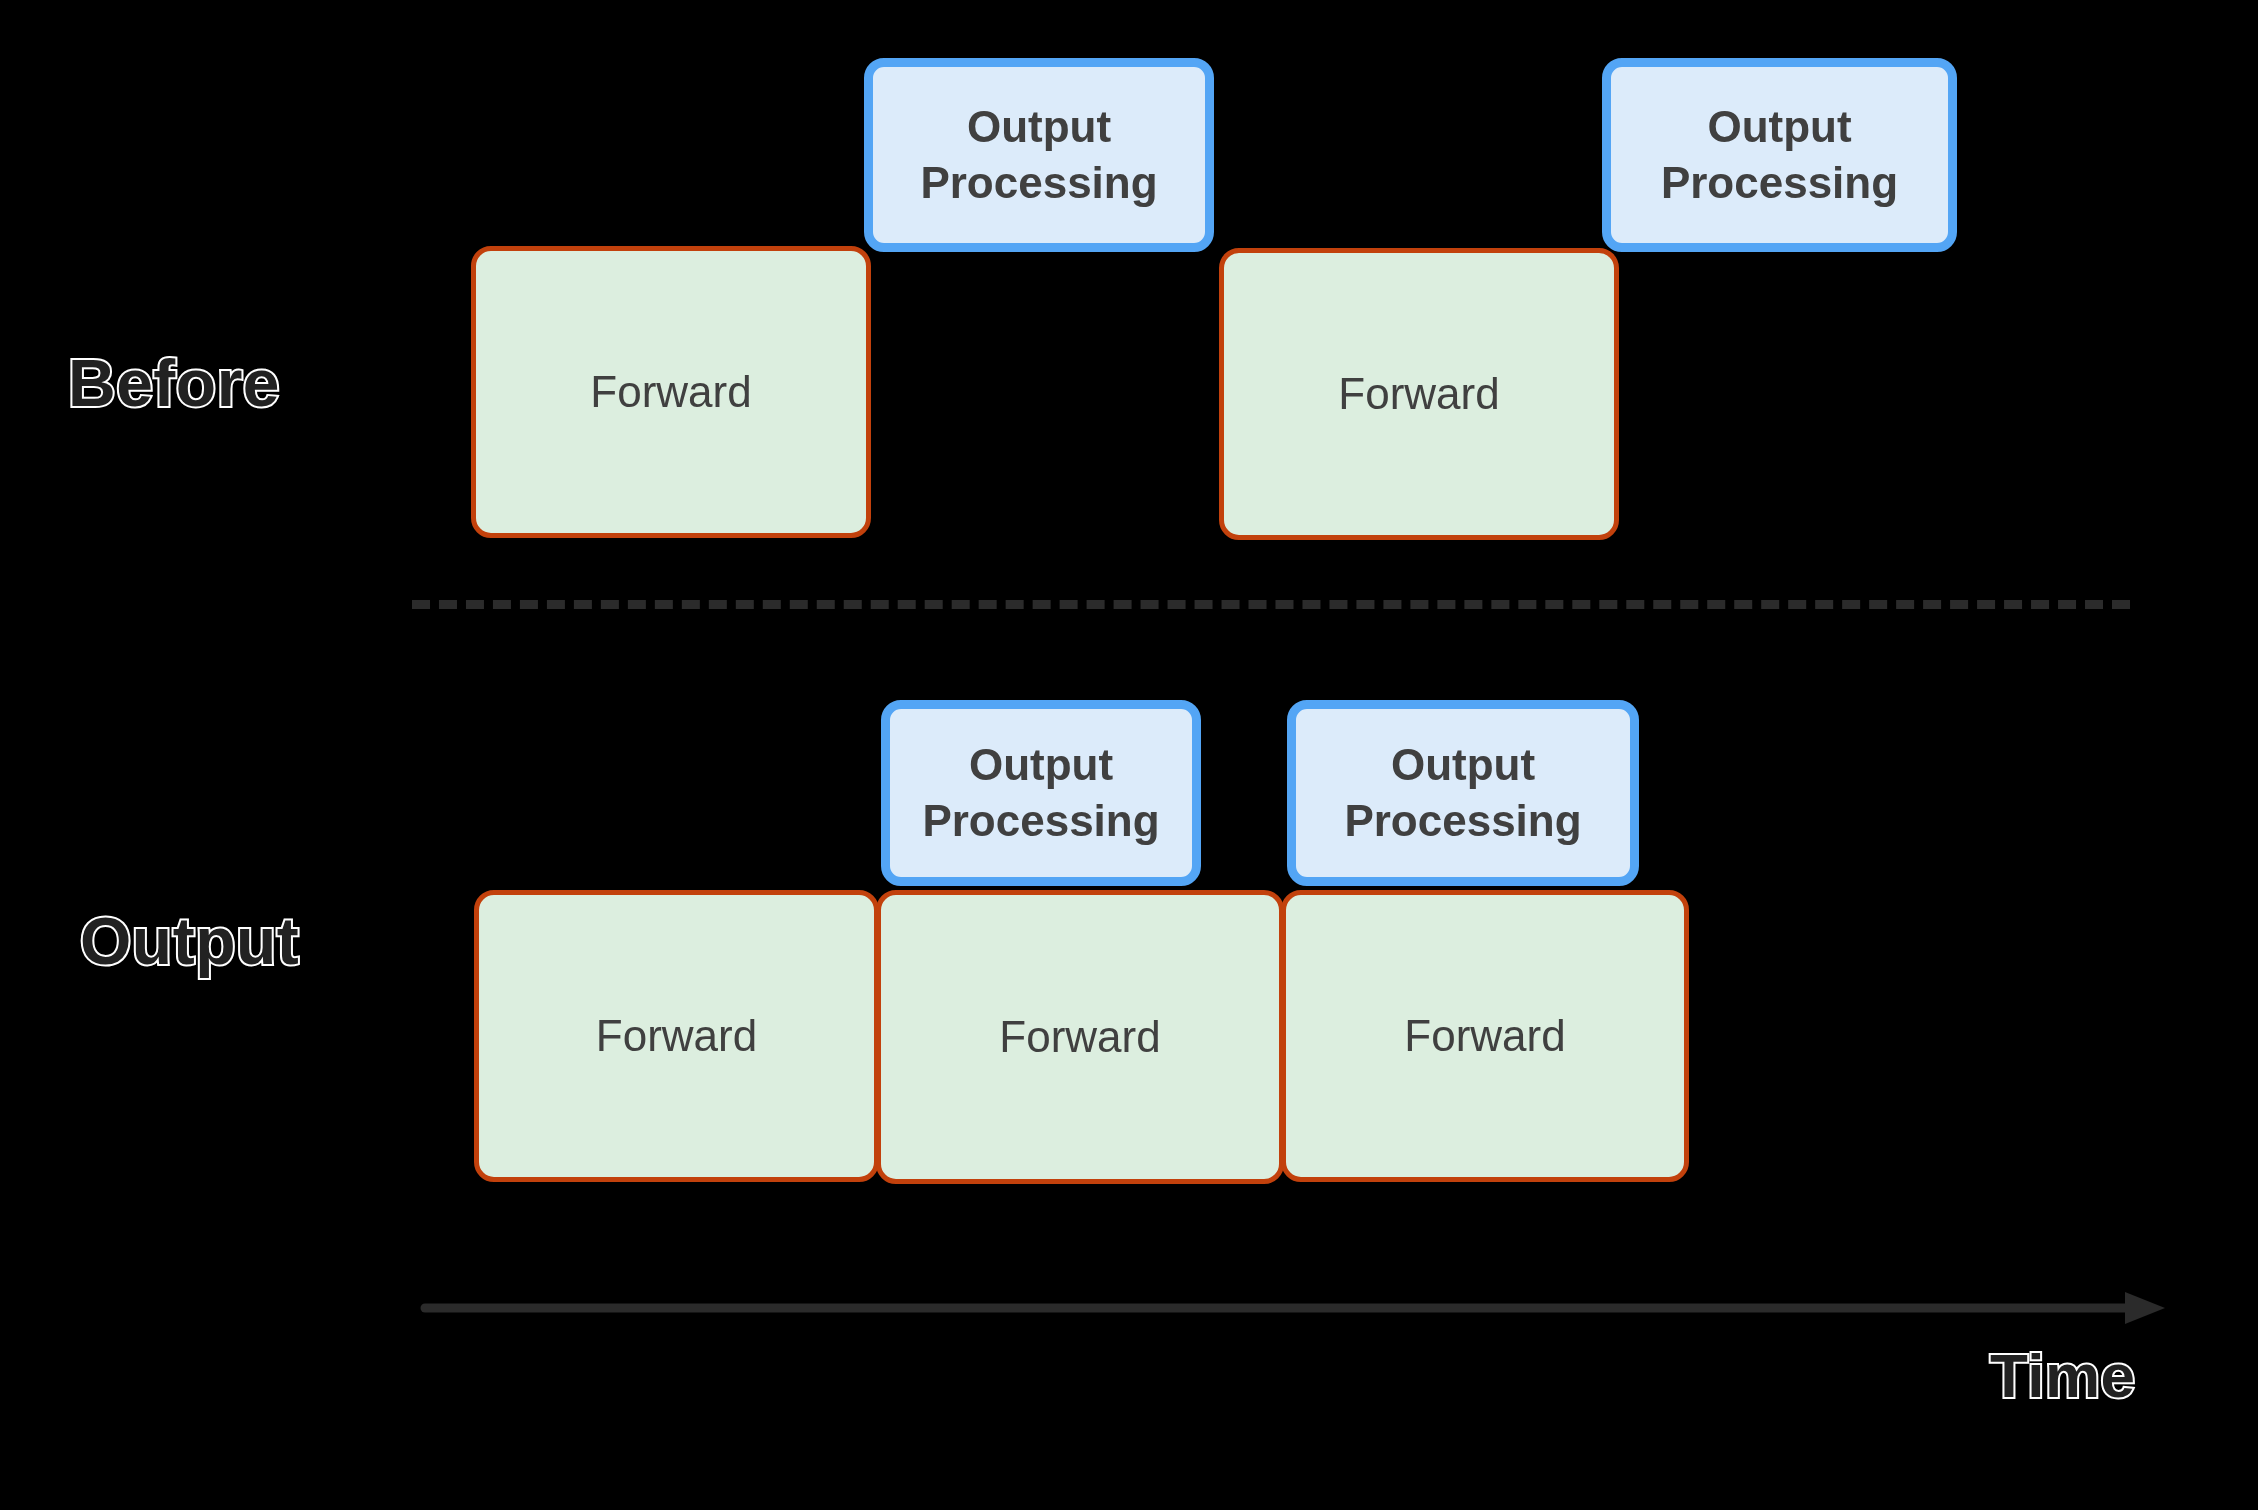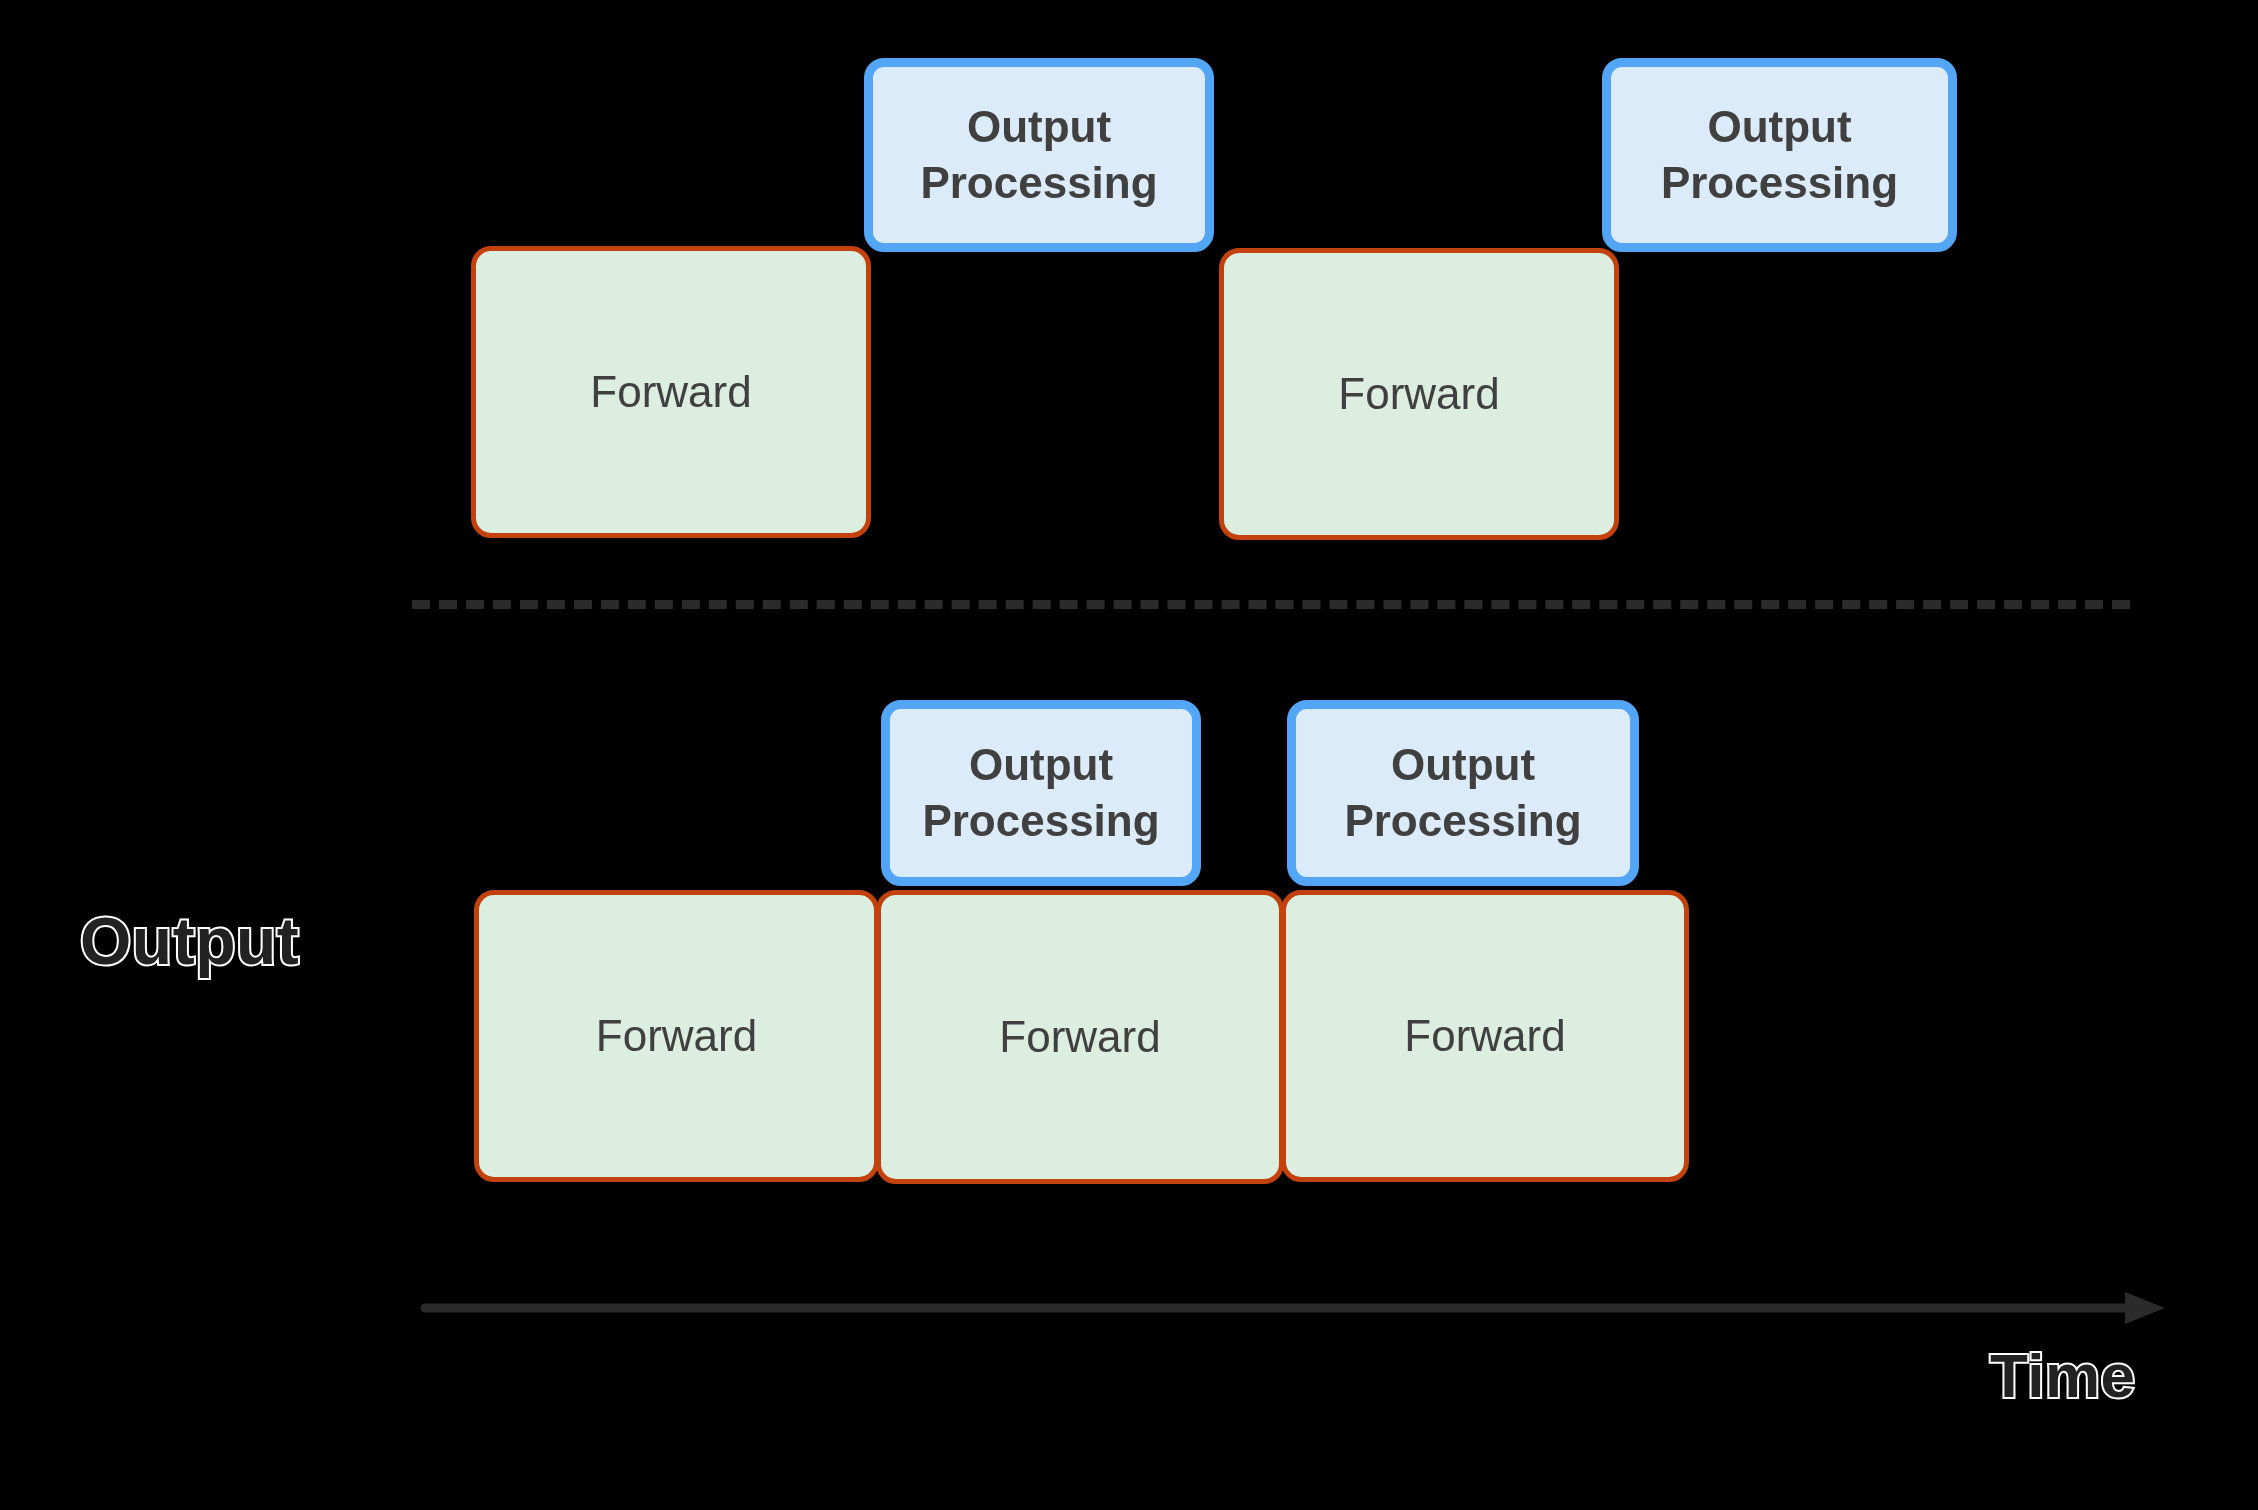--- a/index.html
+++ b/index.html
@@ -95,20 +95,21 @@
     width: 1740px;
     height: 40px;
     overflow: visible;
   }
 </style>
 </head>
 <body>
 
 <div id="canvas">
 
+  <div class="row-label" id="label-before">Before</div>
 
   <div class="box box-blue" id="before-output-1">Output
 Processing</div>
 
   <div class="box box-blue" id="before-output-2">Output
 Processing</div>
 
   <div class="box box-green" id="before-forward-1">Forward</div>
 
   <div class="box box-green" id="before-forward-2">Forward</div>

